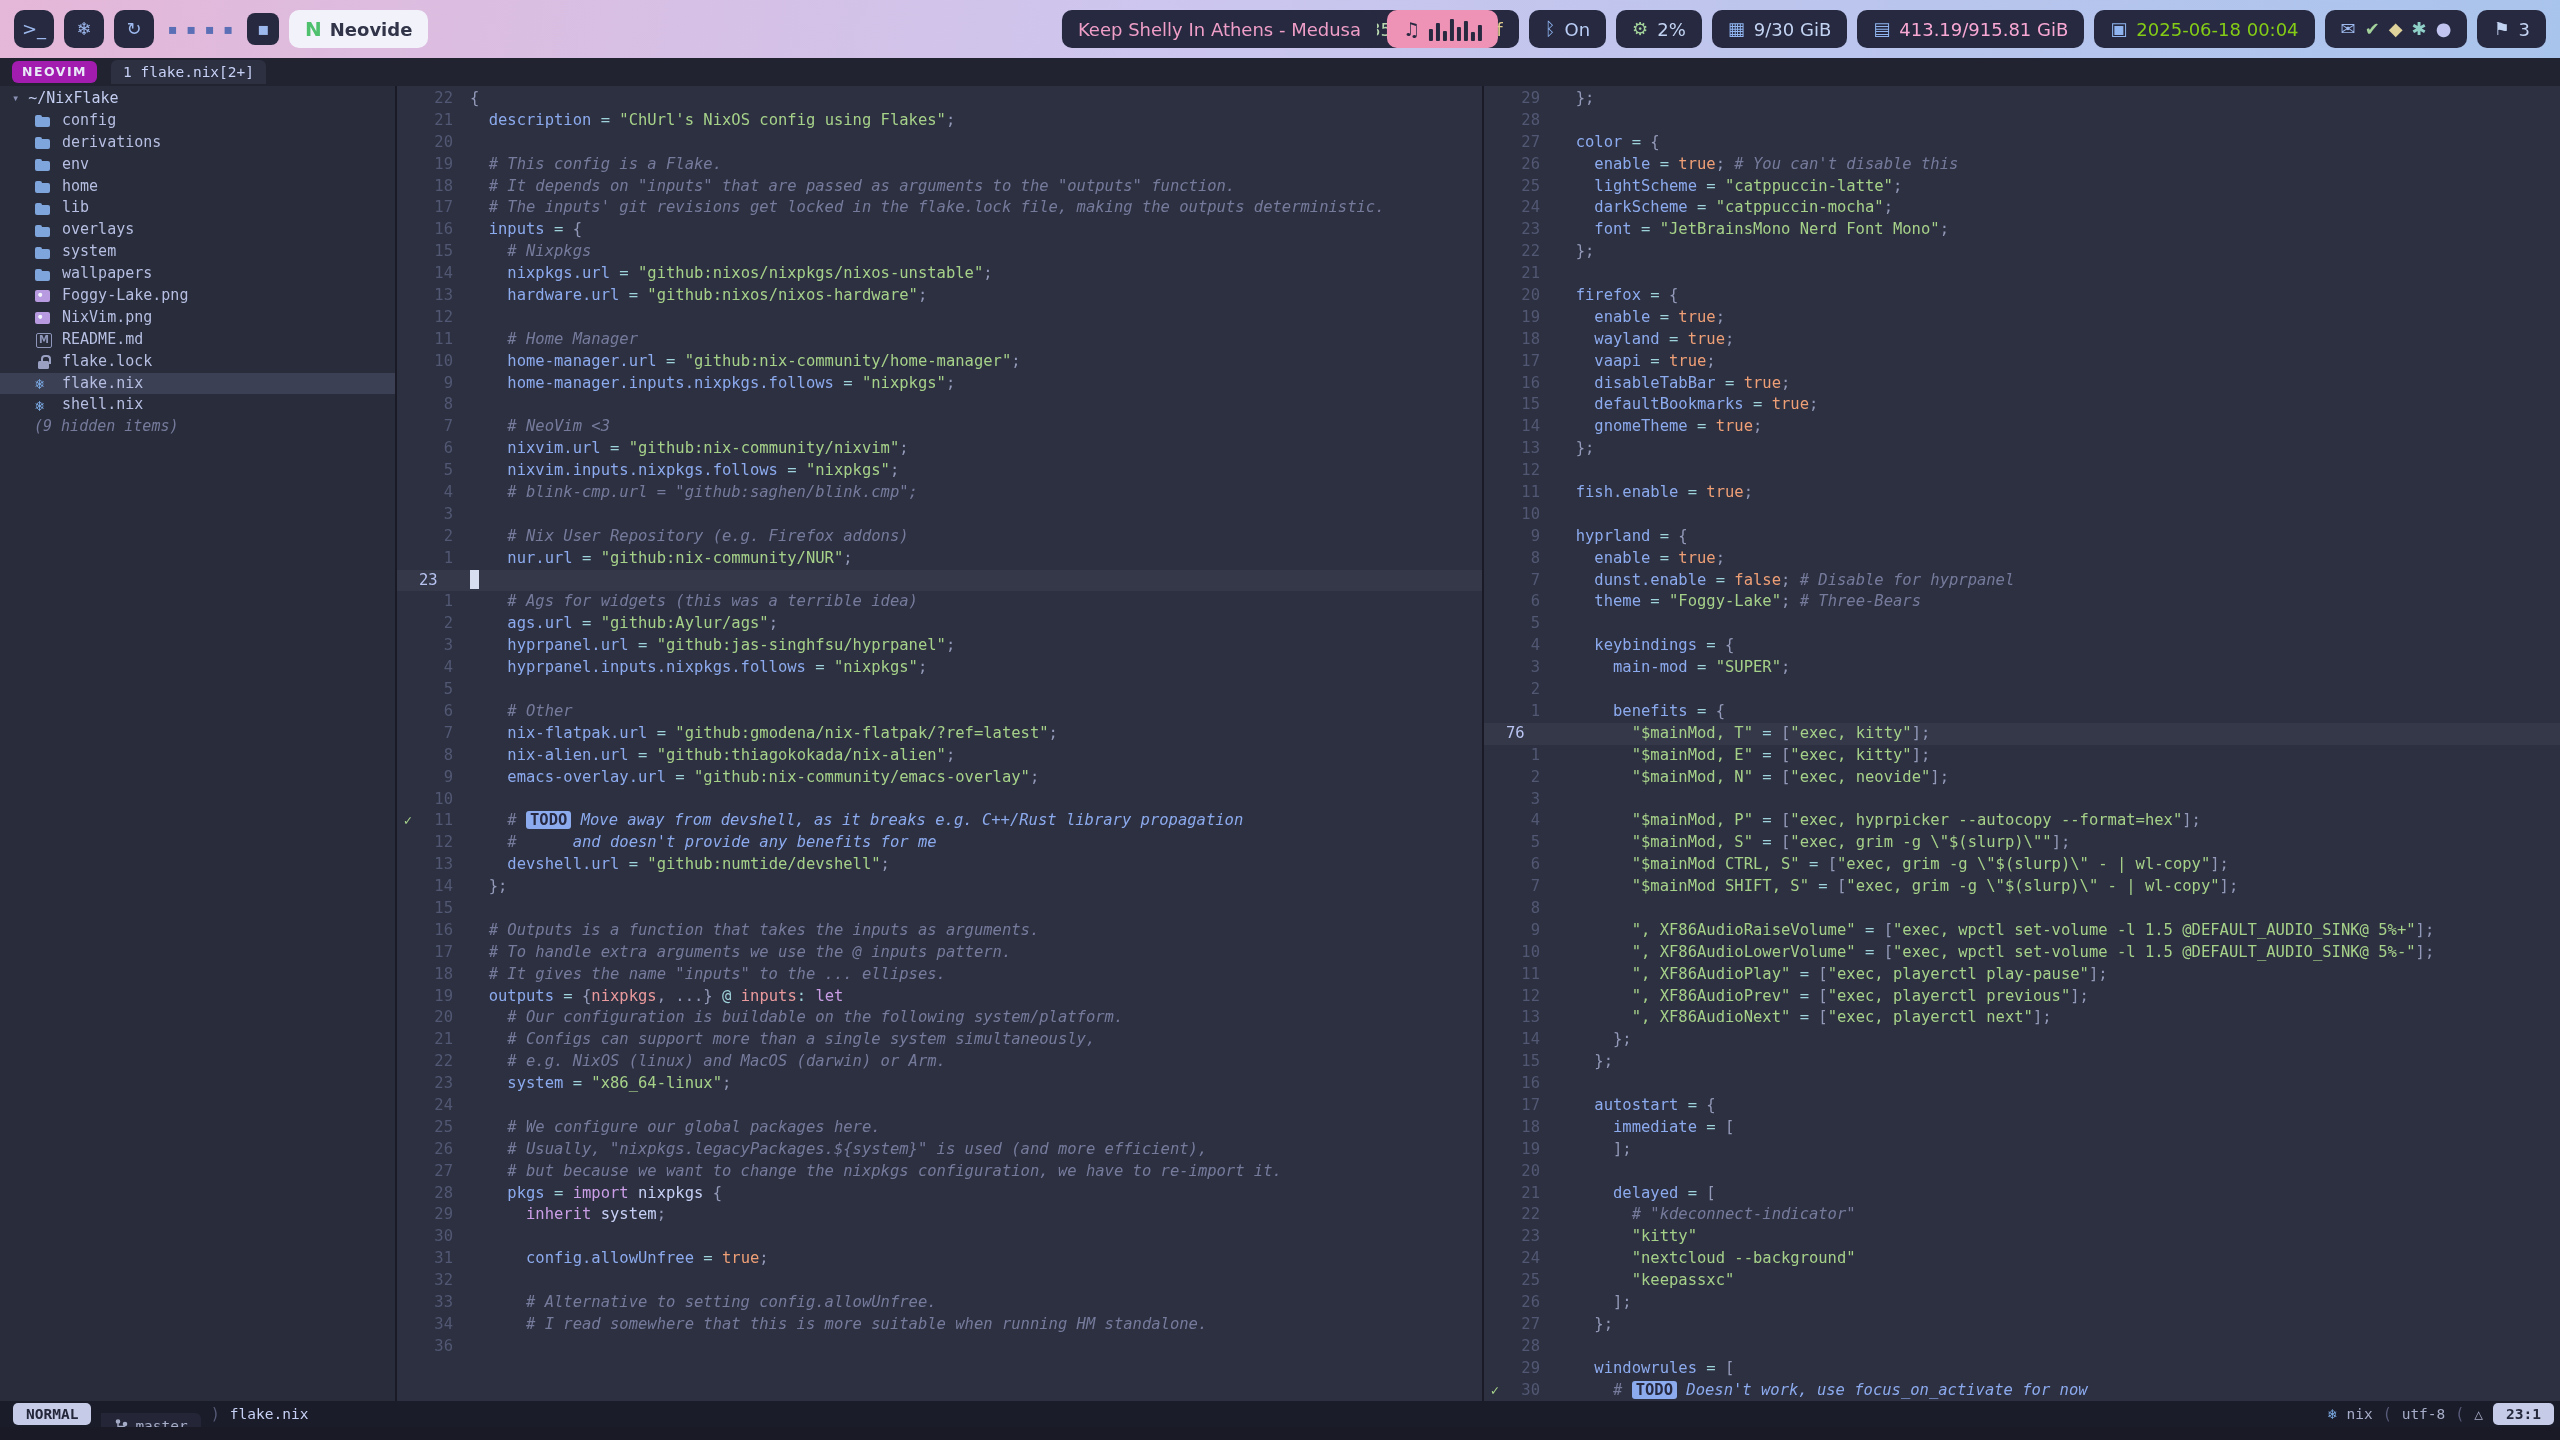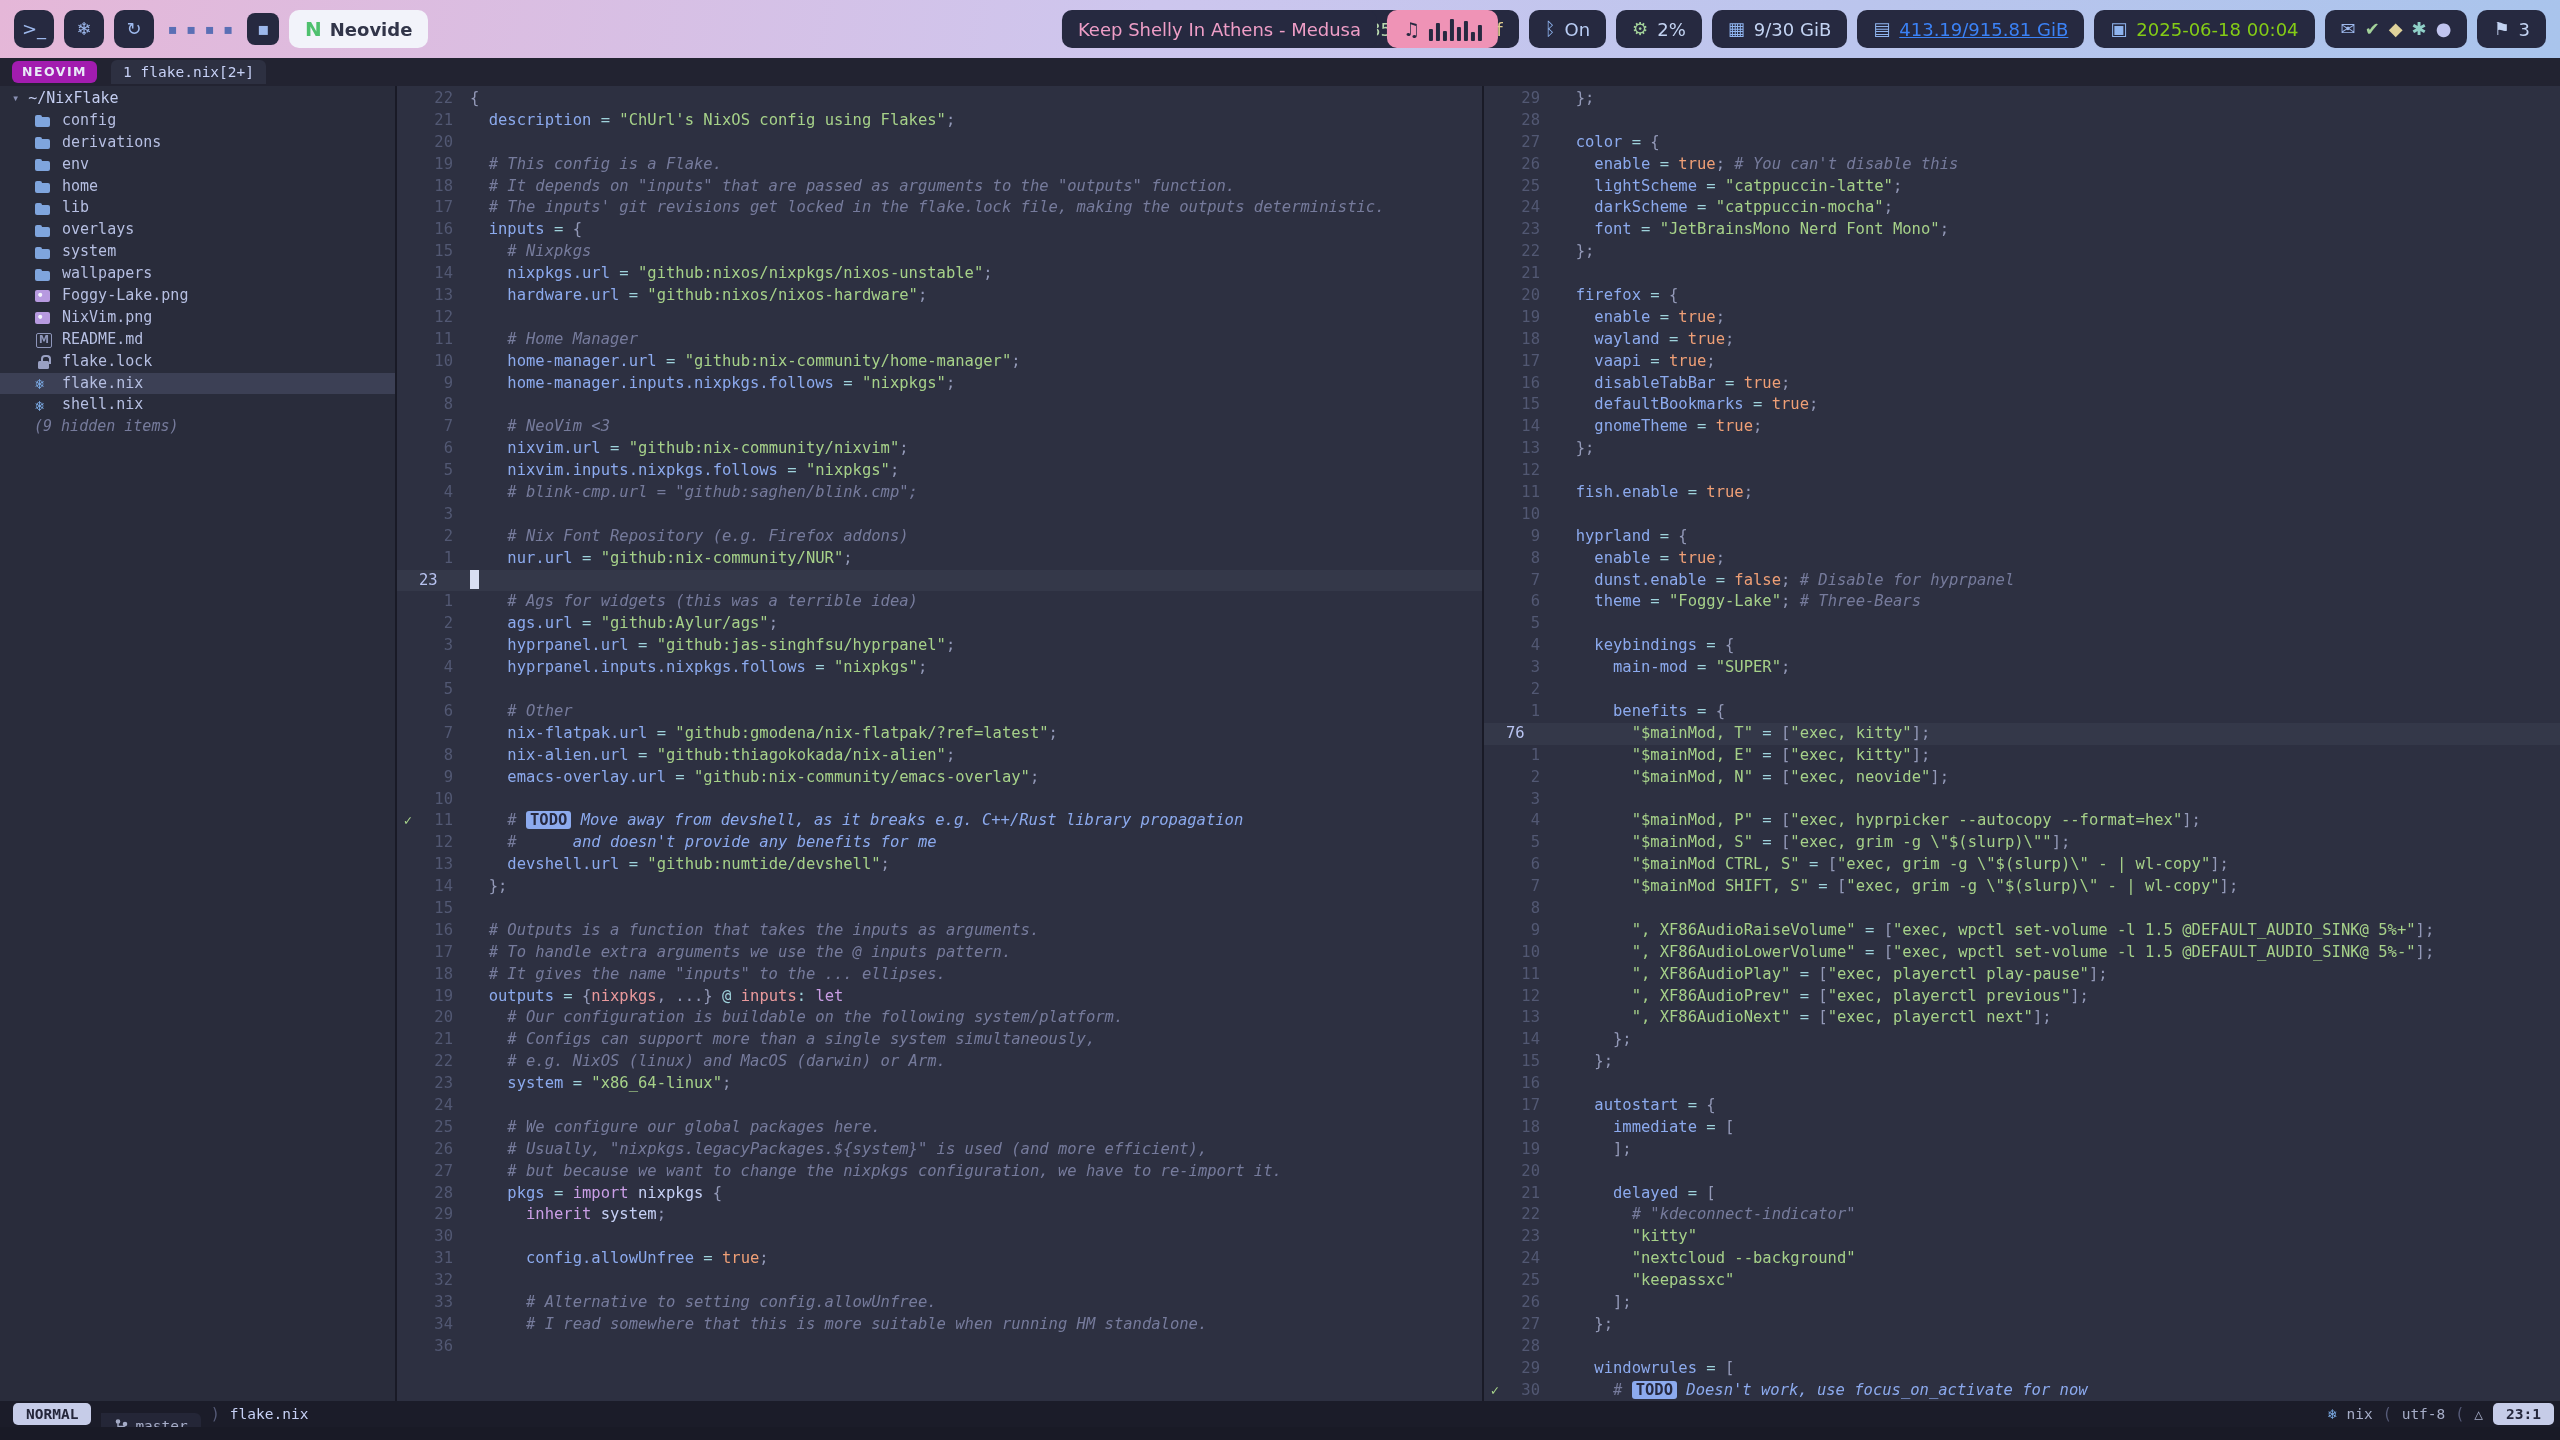--- a/index.html
+++ b/index.html
@@ -145,21 +145,21 @@
         <div class="pill">
           <span class="pglyph" style="color: rgb(163, 210, 154);">⚙</span>
           <span class="ptext" style="color: rgb(195, 211, 242);">2%</span>
         </div>
         <div class="pill">
           <span class="pglyph" style="color: rgb(143, 180, 239);">▦</span>
           <span class="ptext" style="color: rgb(195, 211, 242);">9/30 GiB</span>
         </div>
         <div class="pill">
           <span class="pglyph" style="color: rgb(143, 180, 239);">▤</span>
-          <span class="ptext" style="color: #3b82f6; text-decoration: underline;">413.19/915.81 GiB</span>
+          <span class="ptext" style="color: #f9a8d4;">413.19/915.81 GiB</span>
         </div>
         <div class="pill">
           <span class="pglyph" style="color: rgb(143, 180, 239);">▣</span>
           <span class="ptext" style="color: #84cc16;">2025-06-18 00:04</span>
         </div>
         <div class="pill">
           <span class="pglyph" style="color: rgb(157, 184, 236);">✉</span>
           <span class="pglyph" style="color: rgb(163, 210, 154);">✔</span>
           <span class="pglyph" style="color: rgb(223, 210, 154);">◆</span>
           <span class="pglyph" style="color: rgb(143, 208, 200);">✱</span>
@@ -261,21 +261,21 @@
           <div class="crow"><span class="sign"></span><span class="num">12</span><span class="code"></span></div>
           <div class="crow"><span class="sign"></span><span class="num">11</span><span class="code"><span class="tok-c">    # Home Manager</span></span></div>
           <div class="crow"><span class="sign"></span><span class="num">10</span><span class="code"><span class="tok-w">    </span><span class="tok-k">home-manager.url</span><span class="tok-o"> = </span><span class="tok-s">"github:nix-community/home-manager"</span><span class="tok-p">;</span></span></div>
           <div class="crow"><span class="sign"></span><span class="num">9</span><span class="code"><span class="tok-w">    </span><span class="tok-k">home-manager.inputs.nixpkgs.follows</span><span class="tok-o"> = </span><span class="tok-s">"nixpkgs"</span><span class="tok-p">;</span></span></div>
           <div class="crow"><span class="sign"></span><span class="num">8</span><span class="code"></span></div>
           <div class="crow"><span class="sign"></span><span class="num">7</span><span class="code"><span class="tok-c">    # NeoVim &lt;3</span></span></div>
           <div class="crow"><span class="sign"></span><span class="num">6</span><span class="code"><span class="tok-w">    </span><span class="tok-k">nixvim.url</span><span class="tok-o"> = </span><span class="tok-s">"github:nix-community/nixvim"</span><span class="tok-p">;</span></span></div>
           <div class="crow"><span class="sign"></span><span class="num">5</span><span class="code"><span class="tok-w">    </span><span class="tok-k">nixvim.inputs.nixpkgs.follows</span><span class="tok-o"> = </span><span class="tok-s">"nixpkgs"</span><span class="tok-p">;</span></span></div>
           <div class="crow"><span class="sign"></span><span class="num">4</span><span class="code"><span class="tok-c">    # blink-cmp.url = "github:saghen/blink.cmp";</span></span></div>
           <div class="crow"><span class="sign"></span><span class="num">3</span><span class="code"></span></div>
-          <div class="crow"><span class="sign"></span><span class="num">2</span><span class="code"><span class="tok-c">    # Nix Font Repository (e.g. Firefox addons)</span></span></div>
+          <div class="crow"><span class="sign"></span><span class="num">2</span><span class="code"><span class="tok-c">    # Nix User Repository (e.g. Firefox addons)</span></span></div>
           <div class="crow"><span class="sign"></span><span class="num">1</span><span class="code"><span class="tok-w">    </span><span class="tok-k">nur.url</span><span class="tok-o"> = </span><span class="tok-s">"github:nix-community/NUR"</span><span class="tok-p">;</span></span></div>
           <div class="crow cur"><span class="sign"></span><span class="num abs">23</span><span class="code"><span class="cursorblk"></span></span></div>
           <div class="crow"><span class="sign"></span><span class="num">1</span><span class="code"><span class="tok-c">    # Ags for widgets (this was a terrible idea)</span></span></div>
           <div class="crow"><span class="sign"></span><span class="num">2</span><span class="code"><span class="tok-w">    </span><span class="tok-k">ags.url</span><span class="tok-o"> = </span><span class="tok-s">"github:Aylur/ags"</span><span class="tok-p">;</span></span></div>
           <div class="crow"><span class="sign"></span><span class="num">3</span><span class="code"><span class="tok-w">    </span><span class="tok-k">hyprpanel.url</span><span class="tok-o"> = </span><span class="tok-s">"github:jas-singhfsu/hyprpanel"</span><span class="tok-p">;</span></span></div>
           <div class="crow"><span class="sign"></span><span class="num">4</span><span class="code"><span class="tok-w">    </span><span class="tok-k">hyprpanel.inputs.nixpkgs.follows</span><span class="tok-o"> = </span><span class="tok-s">"nixpkgs"</span><span class="tok-p">;</span></span></div>
           <div class="crow"><span class="sign"></span><span class="num">5</span><span class="code"></span></div>
           <div class="crow"><span class="sign"></span><span class="num">6</span><span class="code"><span class="tok-c">    # Other</span></span></div>
           <div class="crow"><span class="sign"></span><span class="num">7</span><span class="code"><span class="tok-w">    </span><span class="tok-k">nix-flatpak.url</span><span class="tok-o"> = </span><span class="tok-s">"github:gmodena/nix-flatpak/?ref=latest"</span><span class="tok-p">;</span></span></div>
           <div class="crow"><span class="sign"></span><span class="num">8</span><span class="code"><span class="tok-w">    </span><span class="tok-k">nix-alien.url</span><span class="tok-o"> = </span><span class="tok-s">"github:thiagokokada/nix-alien"</span><span class="tok-p">;</span></span></div>

